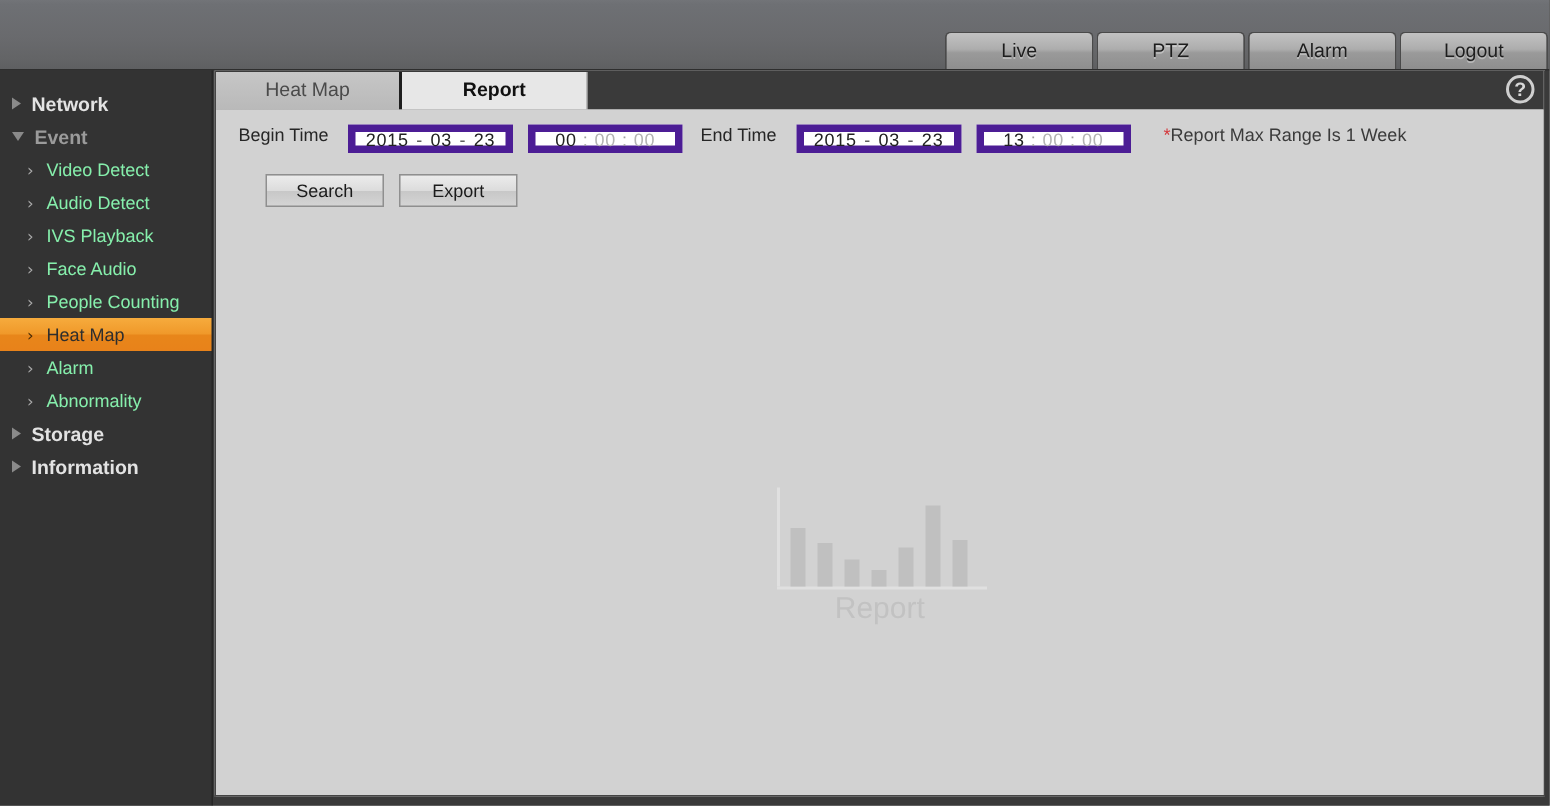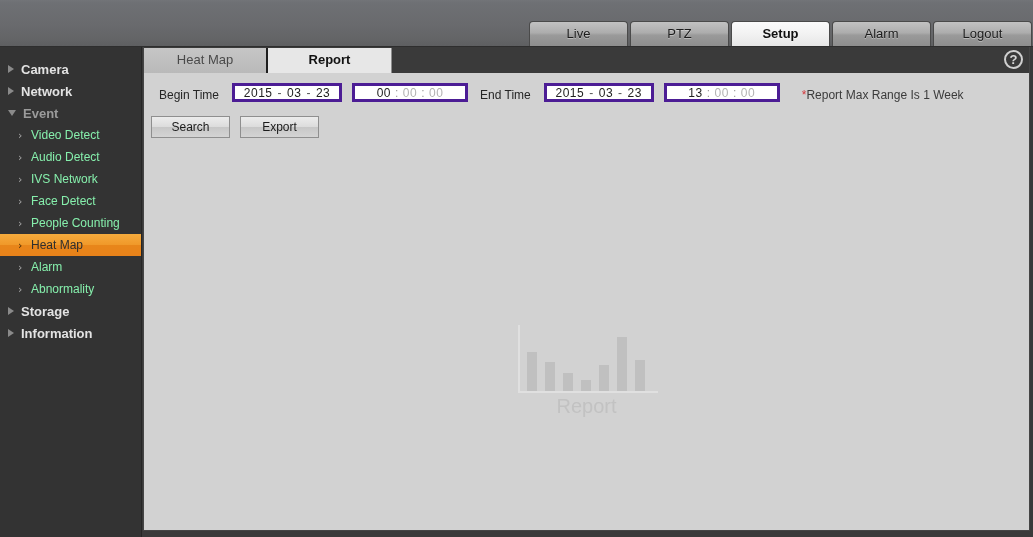--- a/index.html
+++ b/index.html
@@ -105,41 +105,41 @@
     width: 19px; height: 19px; border-radius: 50%;
     border: 2px solid #cfcfcf; color: #d8d8d8;
     font-size: 13px; font-weight: bold; text-align: center; line-height: 16px;
     cursor: pointer;
   }
 
   .panel-body { position: relative; height: 457px; background: #d2d2d2; }
 
   
   .filter-row {
-    display: flex; align-items: flex-end;
+    display: flex; align-items: flex-start;
     padding: 10px 0 0 15px; gap: 4px;
   }
   .field-label { font-size: 12px; color: #262626; }
   .inp {
     height: 19px; background: #ffffff;
-    border: 3px solid #4c1d95;
+    border: 5px solid #4c1d95;
     display: flex; align-items: center; justify-content: center;
     font-size: 12px; color: #222; letter-spacing: .5px;
     cursor: text;
   }
   .inp.date { width: 110px; }
-  .inp.time { width: 116px; }
+  .inp.time { width: 103px; }
   .seg-dim { color: #b3b3b3; }
   .sep { color: #9d9d9d; padding: 0 4px; }
   .sep-dash { color: #555; padding: 0 5px; }
   .note { font-size: 12px; color: #3b3b3b; margin-left: 18px; }
   .note .star { color: #d4383c; }
 
   
-  .btn-row { padding: 14px 0 0 7px; display: flex; gap: 10px; }
+  .btn-row { padding: 14px 0 0 33px; display: flex; gap: 10px; }
   .btn {
     width: 79px; height: 22px; font-size: 12px; color: #1b1b1b;
     background: linear-gradient(180deg,#ececec 0%,#dcdcdc 50%,#c7c7c7 51%,#d4d4d4 100%);
     border: 1px solid #8f8f8f;
     cursor: pointer;
   }
 
   
   .watermark {
     position: absolute; left: 50%; top: 252px;
@@ -167,32 +167,27 @@
 </style>
 </head>
 <body>
 
 <div id="app">
 
   <div class="header">
     <div class="topnav">
       <div class="topnav-tab">Live</div>
       <div class="topnav-tab">PTZ</div>
-      <div class="topnav-tab active">Setup</div>
       <div class="topnav-tab">Alarm</div>
       <div class="topnav-tab">Logout</div>
     </div>
   </div>
 
   <div class="sidebar">
 
-    <div class="nav-group">
-      <span class="tri-right"></span>
-      <span class="label">Camera</span>
-    </div>
 
     <div class="nav-group">
       <span class="tri-right"></span>
       <span class="label">Network</span>
     </div>
 
     <div class="nav-group dim">
       <span class="tri-down"></span>
       <span class="label">Event</span>
     </div>
@@ -200,25 +195,25 @@
     <div class="nav-sub">
       <span class="chev">›</span>
       <span class="label">Video Detect</span>
     </div>
     <div class="nav-sub">
       <span class="chev">›</span>
       <span class="label">Audio Detect</span>
     </div>
     <div class="nav-sub">
       <span class="chev">›</span>
-      <span class="label">IVS Network</span>
-    </div>
-    <div class="nav-sub">
-      <span class="chev">›</span>
-      <span class="label">Face Detect</span>
+      <span class="label">IVS Playback</span>
+    </div>
+    <div class="nav-sub">
+      <span class="chev">›</span>
+      <span class="label">Face Audio</span>
     </div>
     <div class="nav-sub">
       <span class="chev">›</span>
       <span class="label">People Counting</span>
     </div>
     <div class="nav-sub active">
       <span class="chev">›</span>
       <span class="label">Heat Map</span>
     </div>
     <div class="nav-sub">

